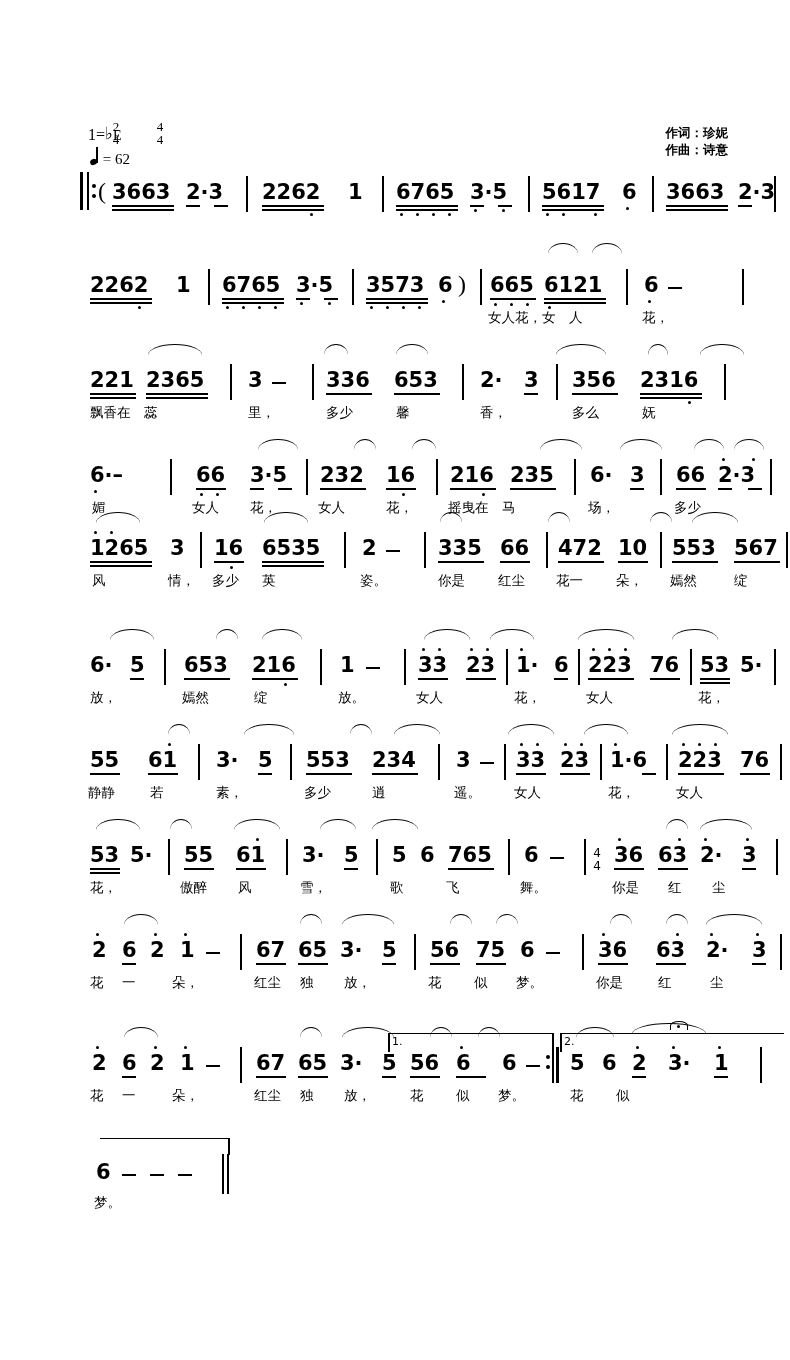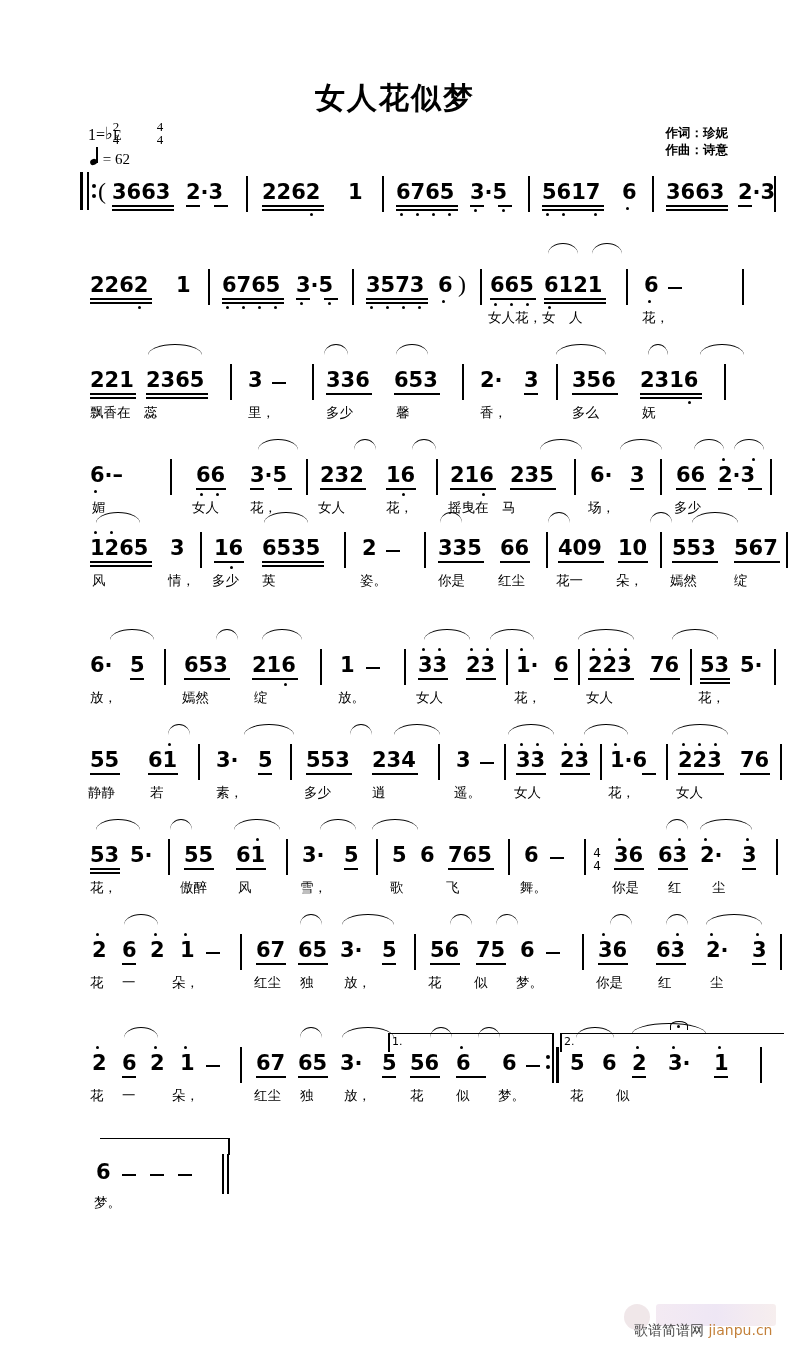--- a/index.html
+++ b/index.html
@@ -85,21 +85,20 @@
   .wm-text{position:absolute;left:34px;top:26px;font-size:14px;color:#3a3a3a;font-family:"DejaVu Sans",sans-serif;white-space:nowrap;}
   .wm-url{color:#c07a30;}
   .wm-blob{position:absolute;left:56px;top:8px;width:120px;height:22px;background:linear-gradient(90deg,#e8d7e6,#ded0ea,#efdede);opacity:.55;border-radius:3px;}
   .wm-circ{position:absolute;left:24px;top:8px;width:26px;height:26px;border-radius:50%;background:#e5d3d8;opacity:.6;}
 </style>
 </head>
 <body>
 
 <div class="sheet">
 
-  <div class="title">女人花似梦</div>
 
   <div class="credits">
     <div>作词：珍妮</div>
     <div>作曲：诗意</div>
   </div>
 
   <div class="keyblock">
     <div class="keyline">
       <span>1=</span><span class="flat">♭</span><span class="kname">E</span>
     </div>
@@ -376,21 +375,21 @@
       <div class="n" style="left:362px;top:10px">2</div>
       <div class="dash" style="left:386px;top:22px;width:14px"></div>
       <div class="bar" style="left:424px;top:4px;height:36px"></div>
 
       <div class="n" style="left:438px;top:10px">335</div>
       <div class="beam" style="left:438px;top:33px;width:46px"></div>
       <div class="n" style="left:500px;top:10px">66</div>
       <div class="beam" style="left:500px;top:33px;width:30px"></div>
       <div class="bar" style="left:546px;top:4px;height:36px"></div>
 
-      <div class="n" style="left:558px;top:10px">409</div>
+      <div class="n" style="left:558px;top:10px">472</div>
       <div class="beam" style="left:558px;top:33px;width:46px"></div>
       <div class="n" style="left:618px;top:10px">10</div>
       <div class="beam" style="left:618px;top:33px;width:30px"></div>
       <div class="bar" style="left:660px;top:4px;height:36px"></div>
 
       <div class="n" style="left:672px;top:10px">553</div>
       <div class="beam" style="left:672px;top:33px;width:46px"></div>
       <div class="n" style="left:734px;top:10px">567</div>
       <div class="beam" style="left:734px;top:33px;width:46px"></div>
       <div class="bar" style="left:786px;top:4px;height:36px"></div>
@@ -782,22 +781,14 @@
       <div class="dbar" style="left:222px;top:2px;width:10px;height:40px">
         <i style="left:0"></i>
           <i style="left:5px"></i>
       </div>
     </div>
     <div class="lyrics" style="top:64px">
       <div class="ly" style="left:94px">梦。</div>
     </div>
   </div>
 
-  <div class="watermark">
-    <div class="wm-circ"></div>
-    <div class="wm-blob"></div>
-    <div class="wm-text">
-      <span>歌谱简谱网</span>
-      <span class="wm-url">jianpu.cn</span>
-    </div>
-  </div>
 
 </div>
 
 </body></html>

